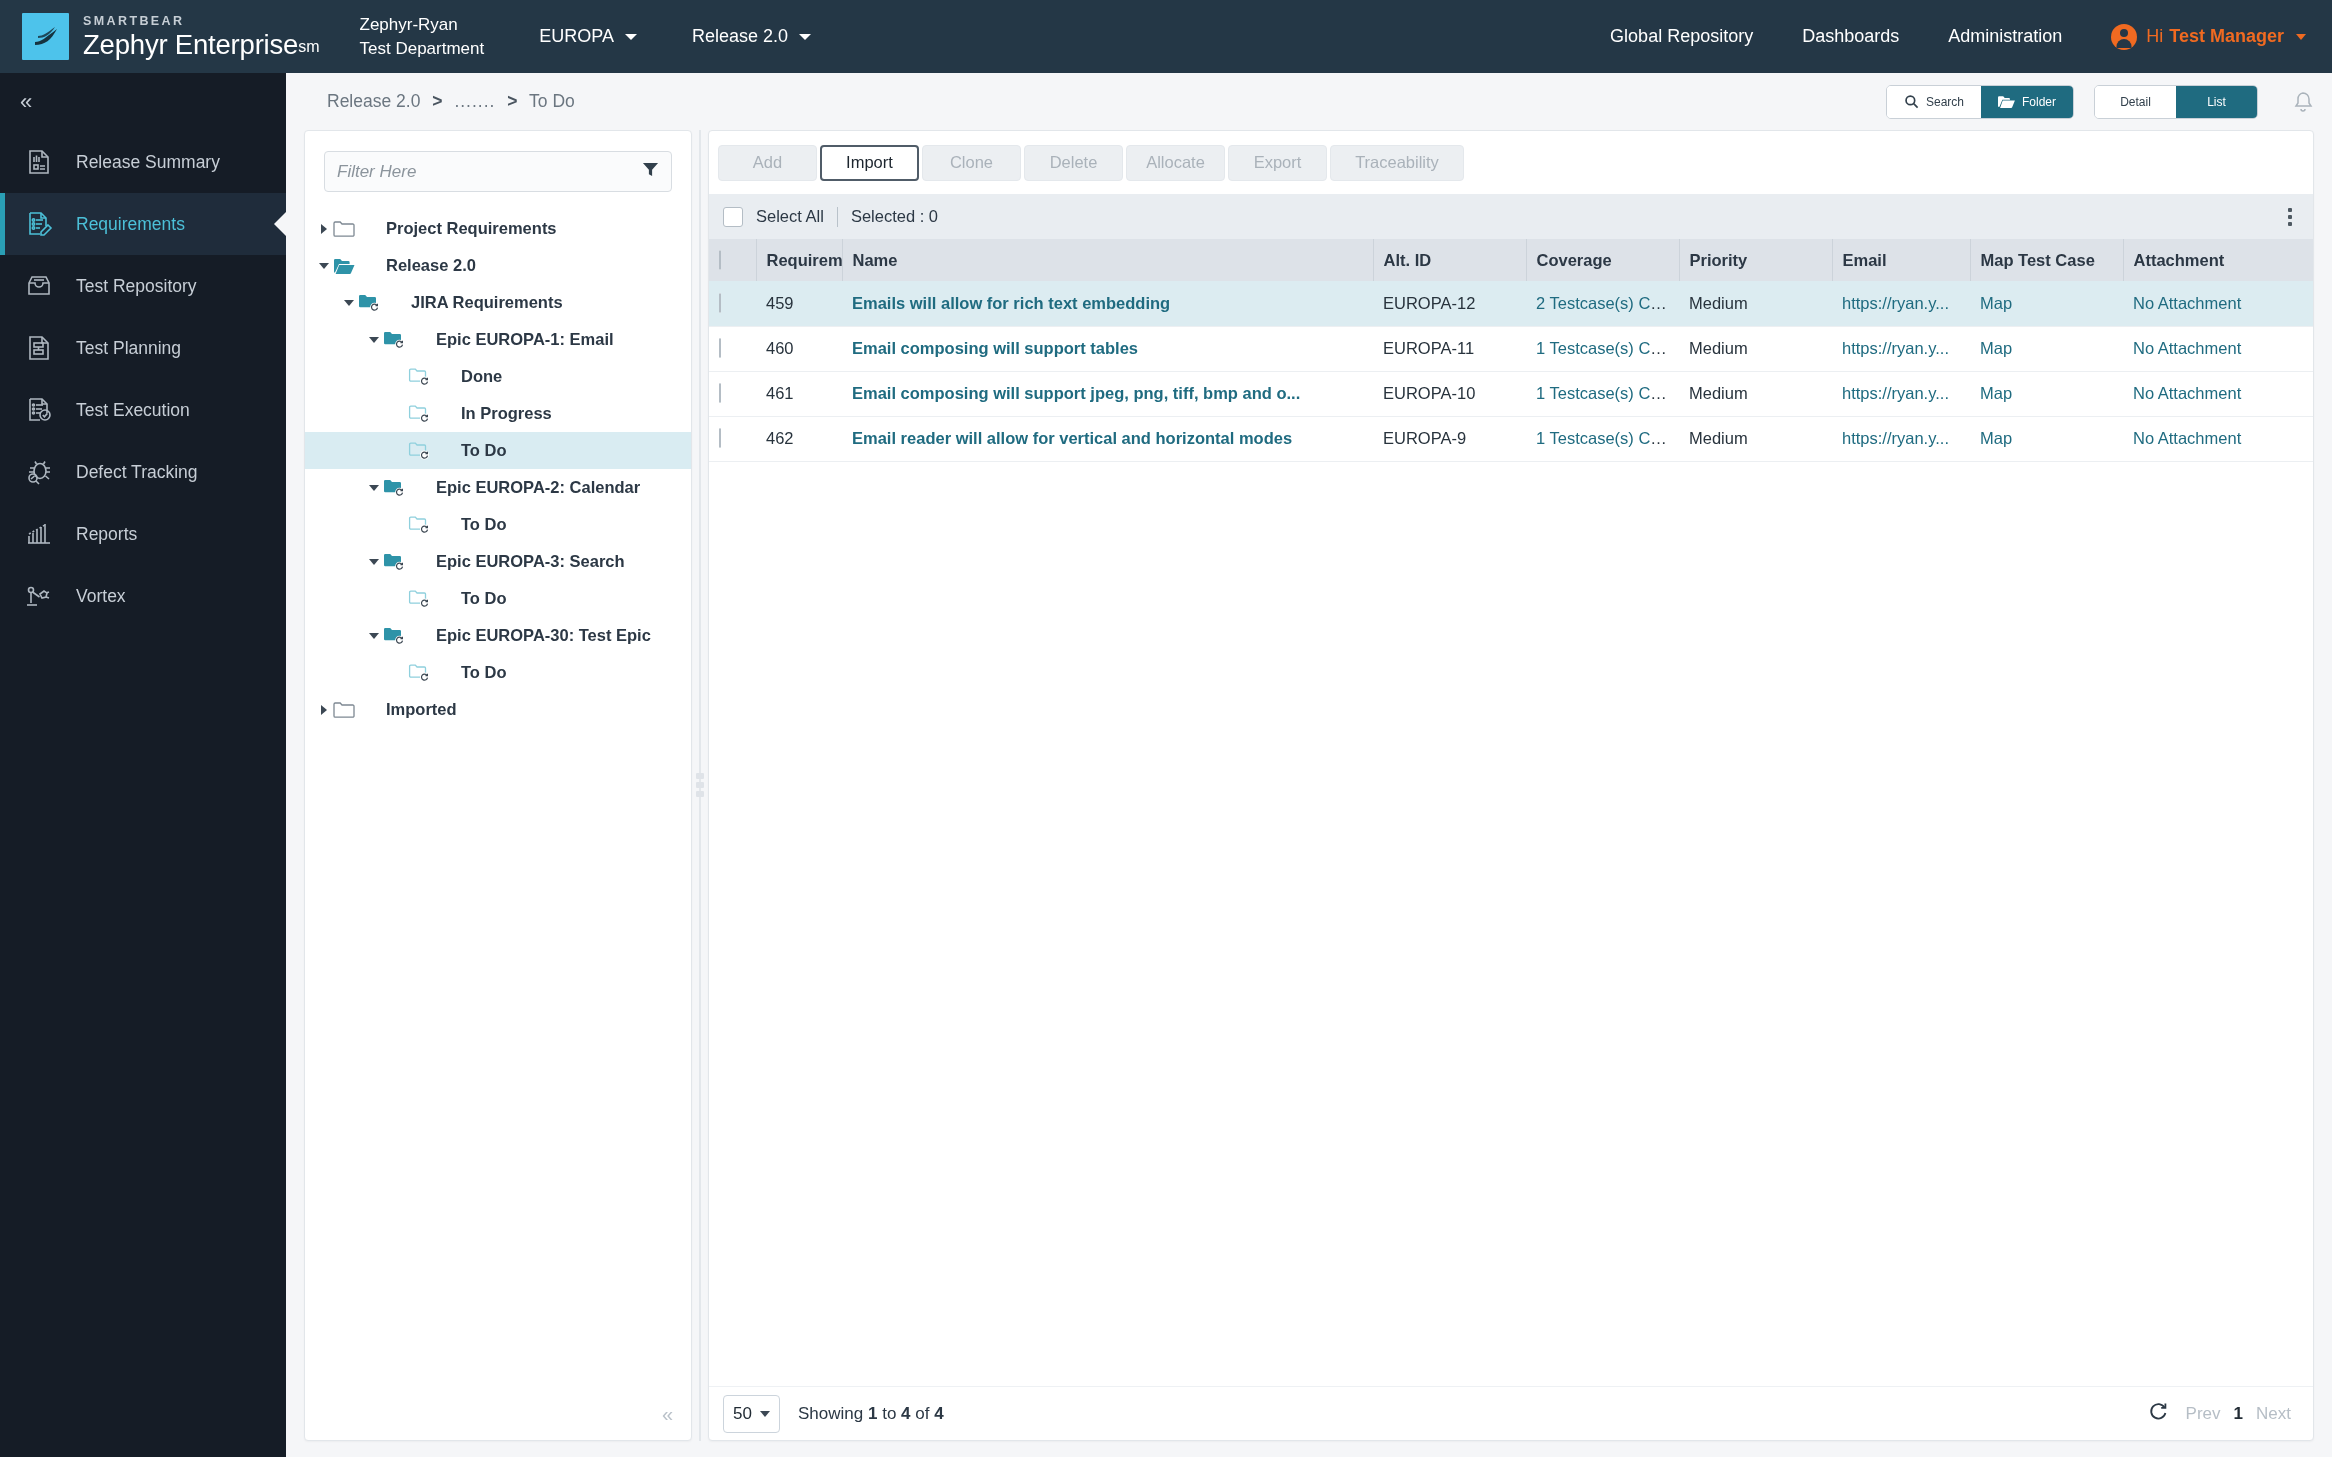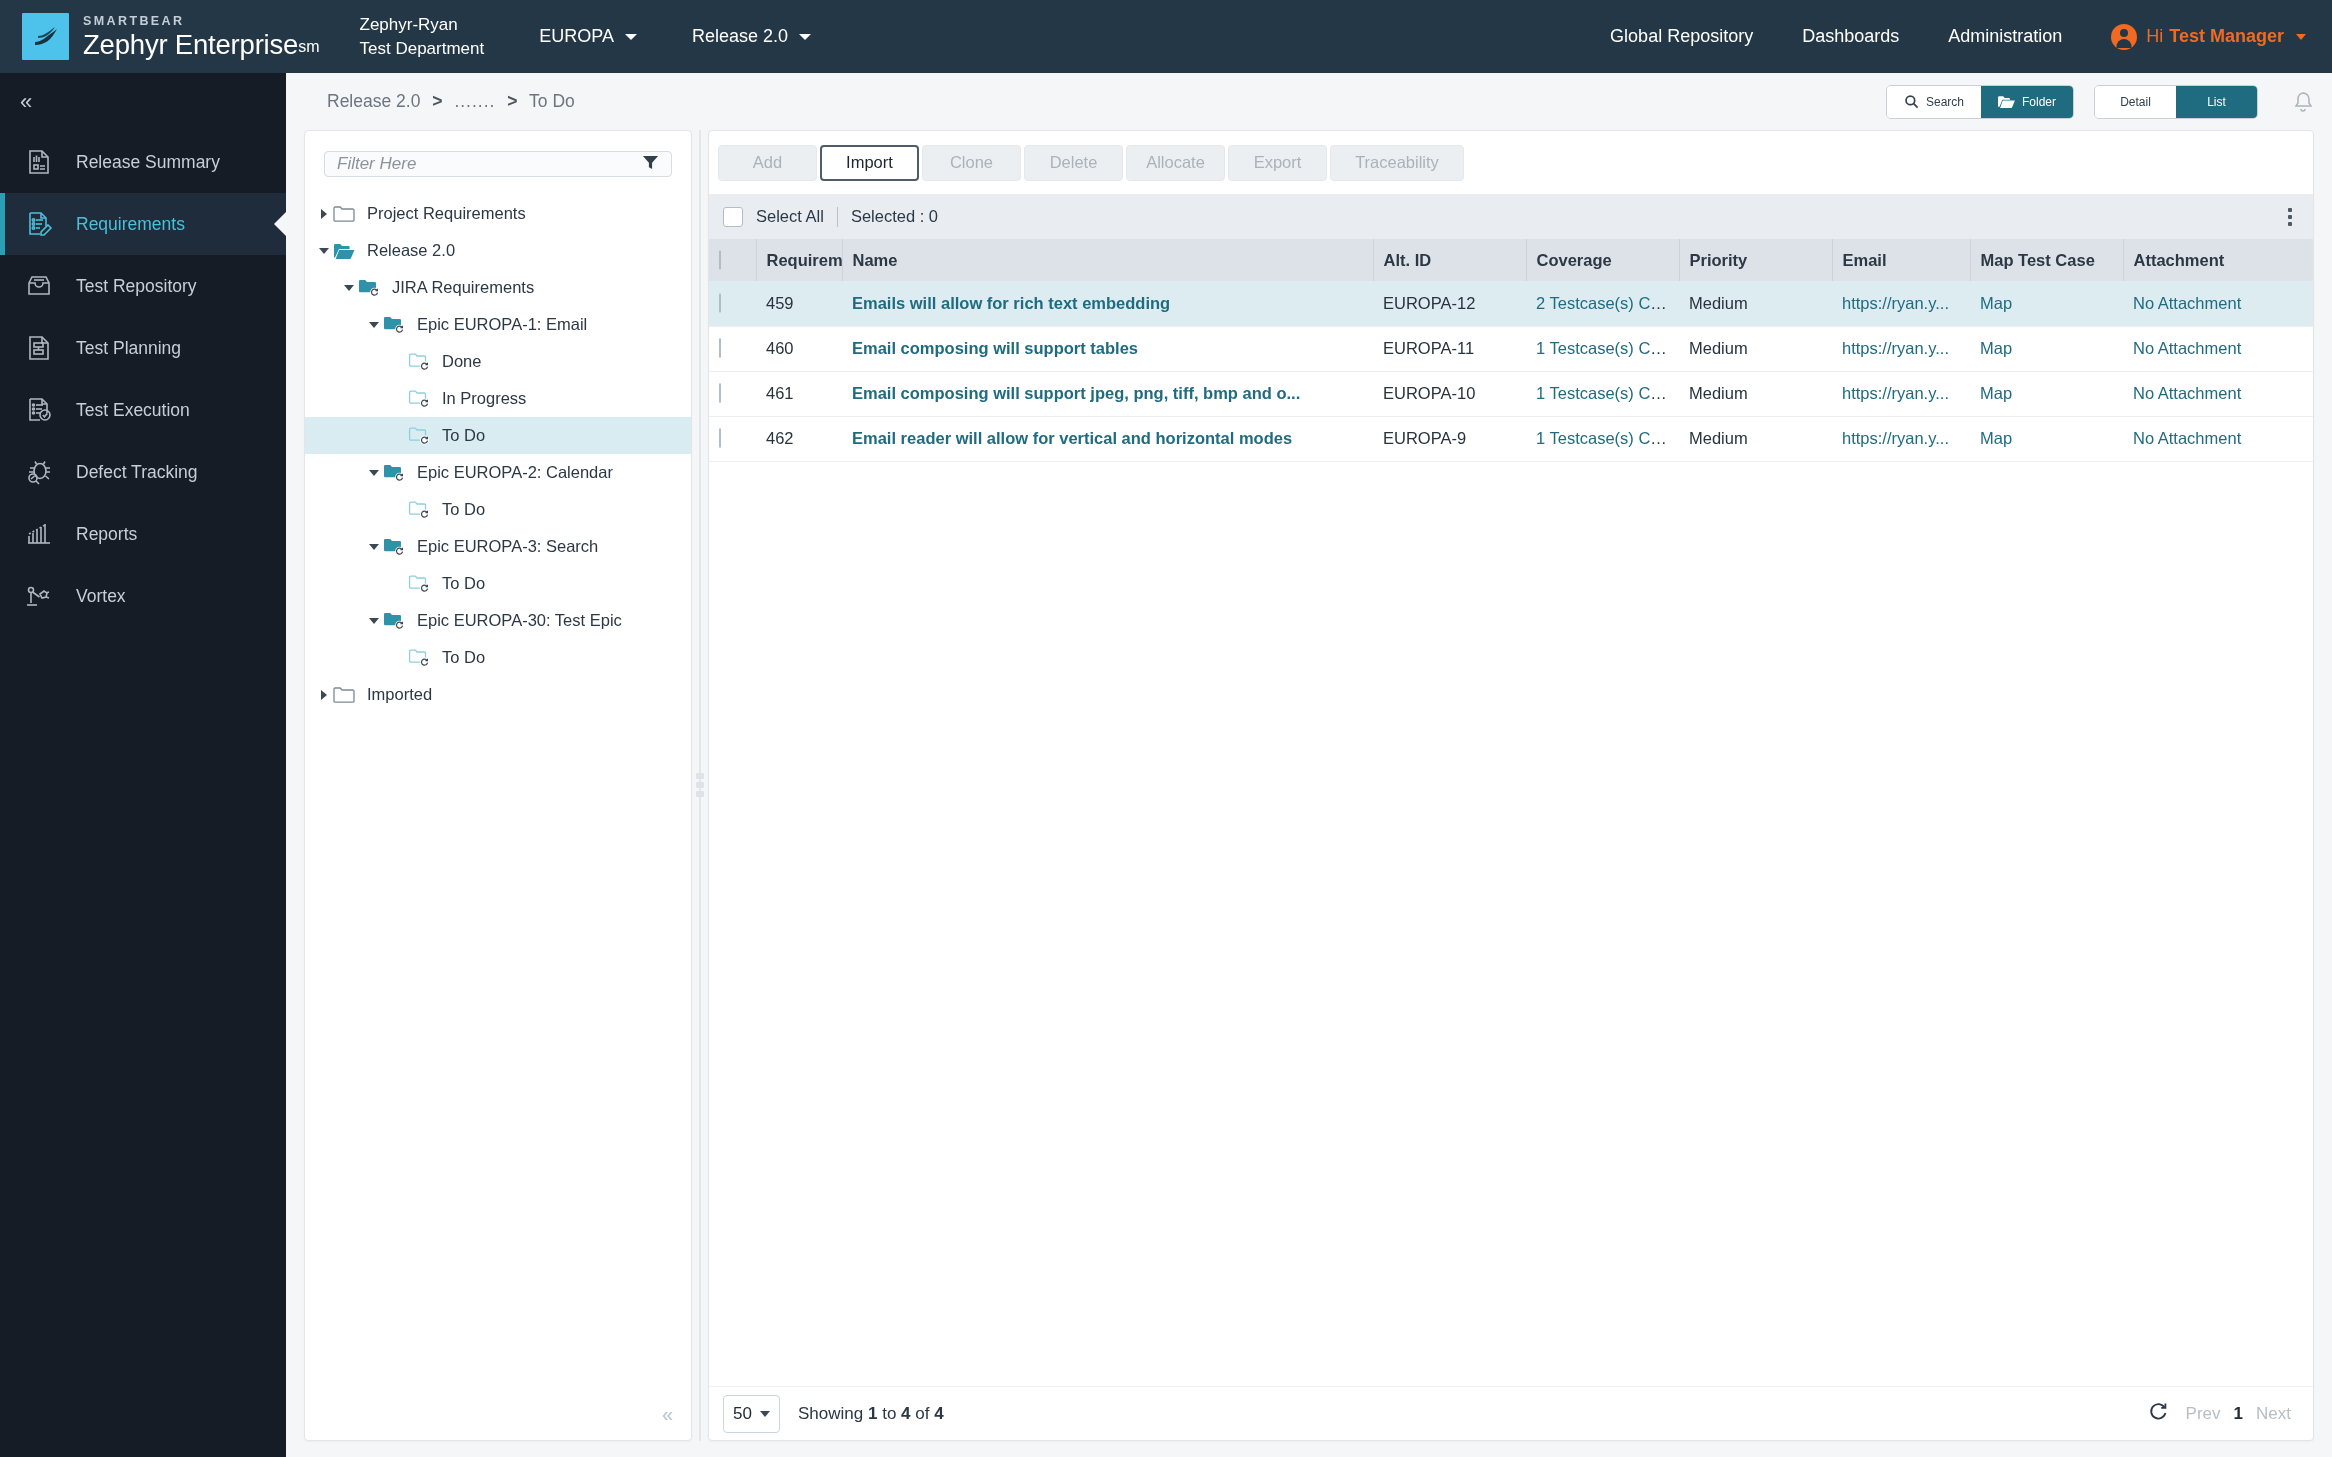--- a/index.html
+++ b/index.html
@@ -129,21 +129,21 @@
 
   
   .panels { position: absolute; top: 57px; left: 0; right: 0; bottom: 0;
             display: flex; padding: 0 18px 16px 18px; }
   .tree-panel {
     width: 388px; background: #ffffff; border: 1px solid #e2e6ea;
     border-radius: 4px; position: relative; flex: none;
     box-shadow: 0 1px 2px rgba(0,0,0,.04);
   }
   .filterbox {
-    margin: 20px 19px 0 19px; height: 26px; border: 1px solid #d8dde2;
+    margin: 20px 19px 0 19px; height: 41px; border: 1px solid #d8dde2;
     border-radius: 4px; background: #fafbfc; display: flex; align-items: center;
     padding: 0 12px;
   }
   .filterbox input {
     border: 0; background: transparent; outline: none; flex: 1;
     font-size: 17px; color: #3a444e; font-style: italic;
     font-family: "Liberation Sans", sans-serif;
   }
   .filterbox input::placeholder { color: #8b949c; font-style: italic; }
   .tree { margin-top: 18px; }
@@ -158,21 +158,21 @@
   }
   .tnode .tw .arrow-r {
     width: 0; height: 0; border-top: 5px solid transparent;
     border-bottom: 5px solid transparent; border-left: 6px solid #3c4854;
   }
   .tnode .tw .arrow-d {
     width: 0; height: 0; border-left: 5px solid transparent;
     border-right: 5px solid transparent; border-top: 6px solid #3c4854;
   }
   .tnode .ticon { width: 28px; flex: none; display: flex; align-items: center; }
-  .tnode .tlabel { margin-left: 6px; white-space: nowrap; }
+  .tnode .tlabel { margin-left: 25px; white-space: nowrap; font-weight: bold; }
   .tree-collapse {
     position: absolute; bottom: 14px; right: 18px; color: #b9c1c9;
     font-size: 20px; cursor: pointer;
   }
   .splitter {
     width: 16px; flex: none; position: relative; cursor: col-resize;
   }
   .splitter .line {
     position: absolute; left: 7px; top: 0; bottom: 0; width: 2px; background: #e3e7eb;
   }

